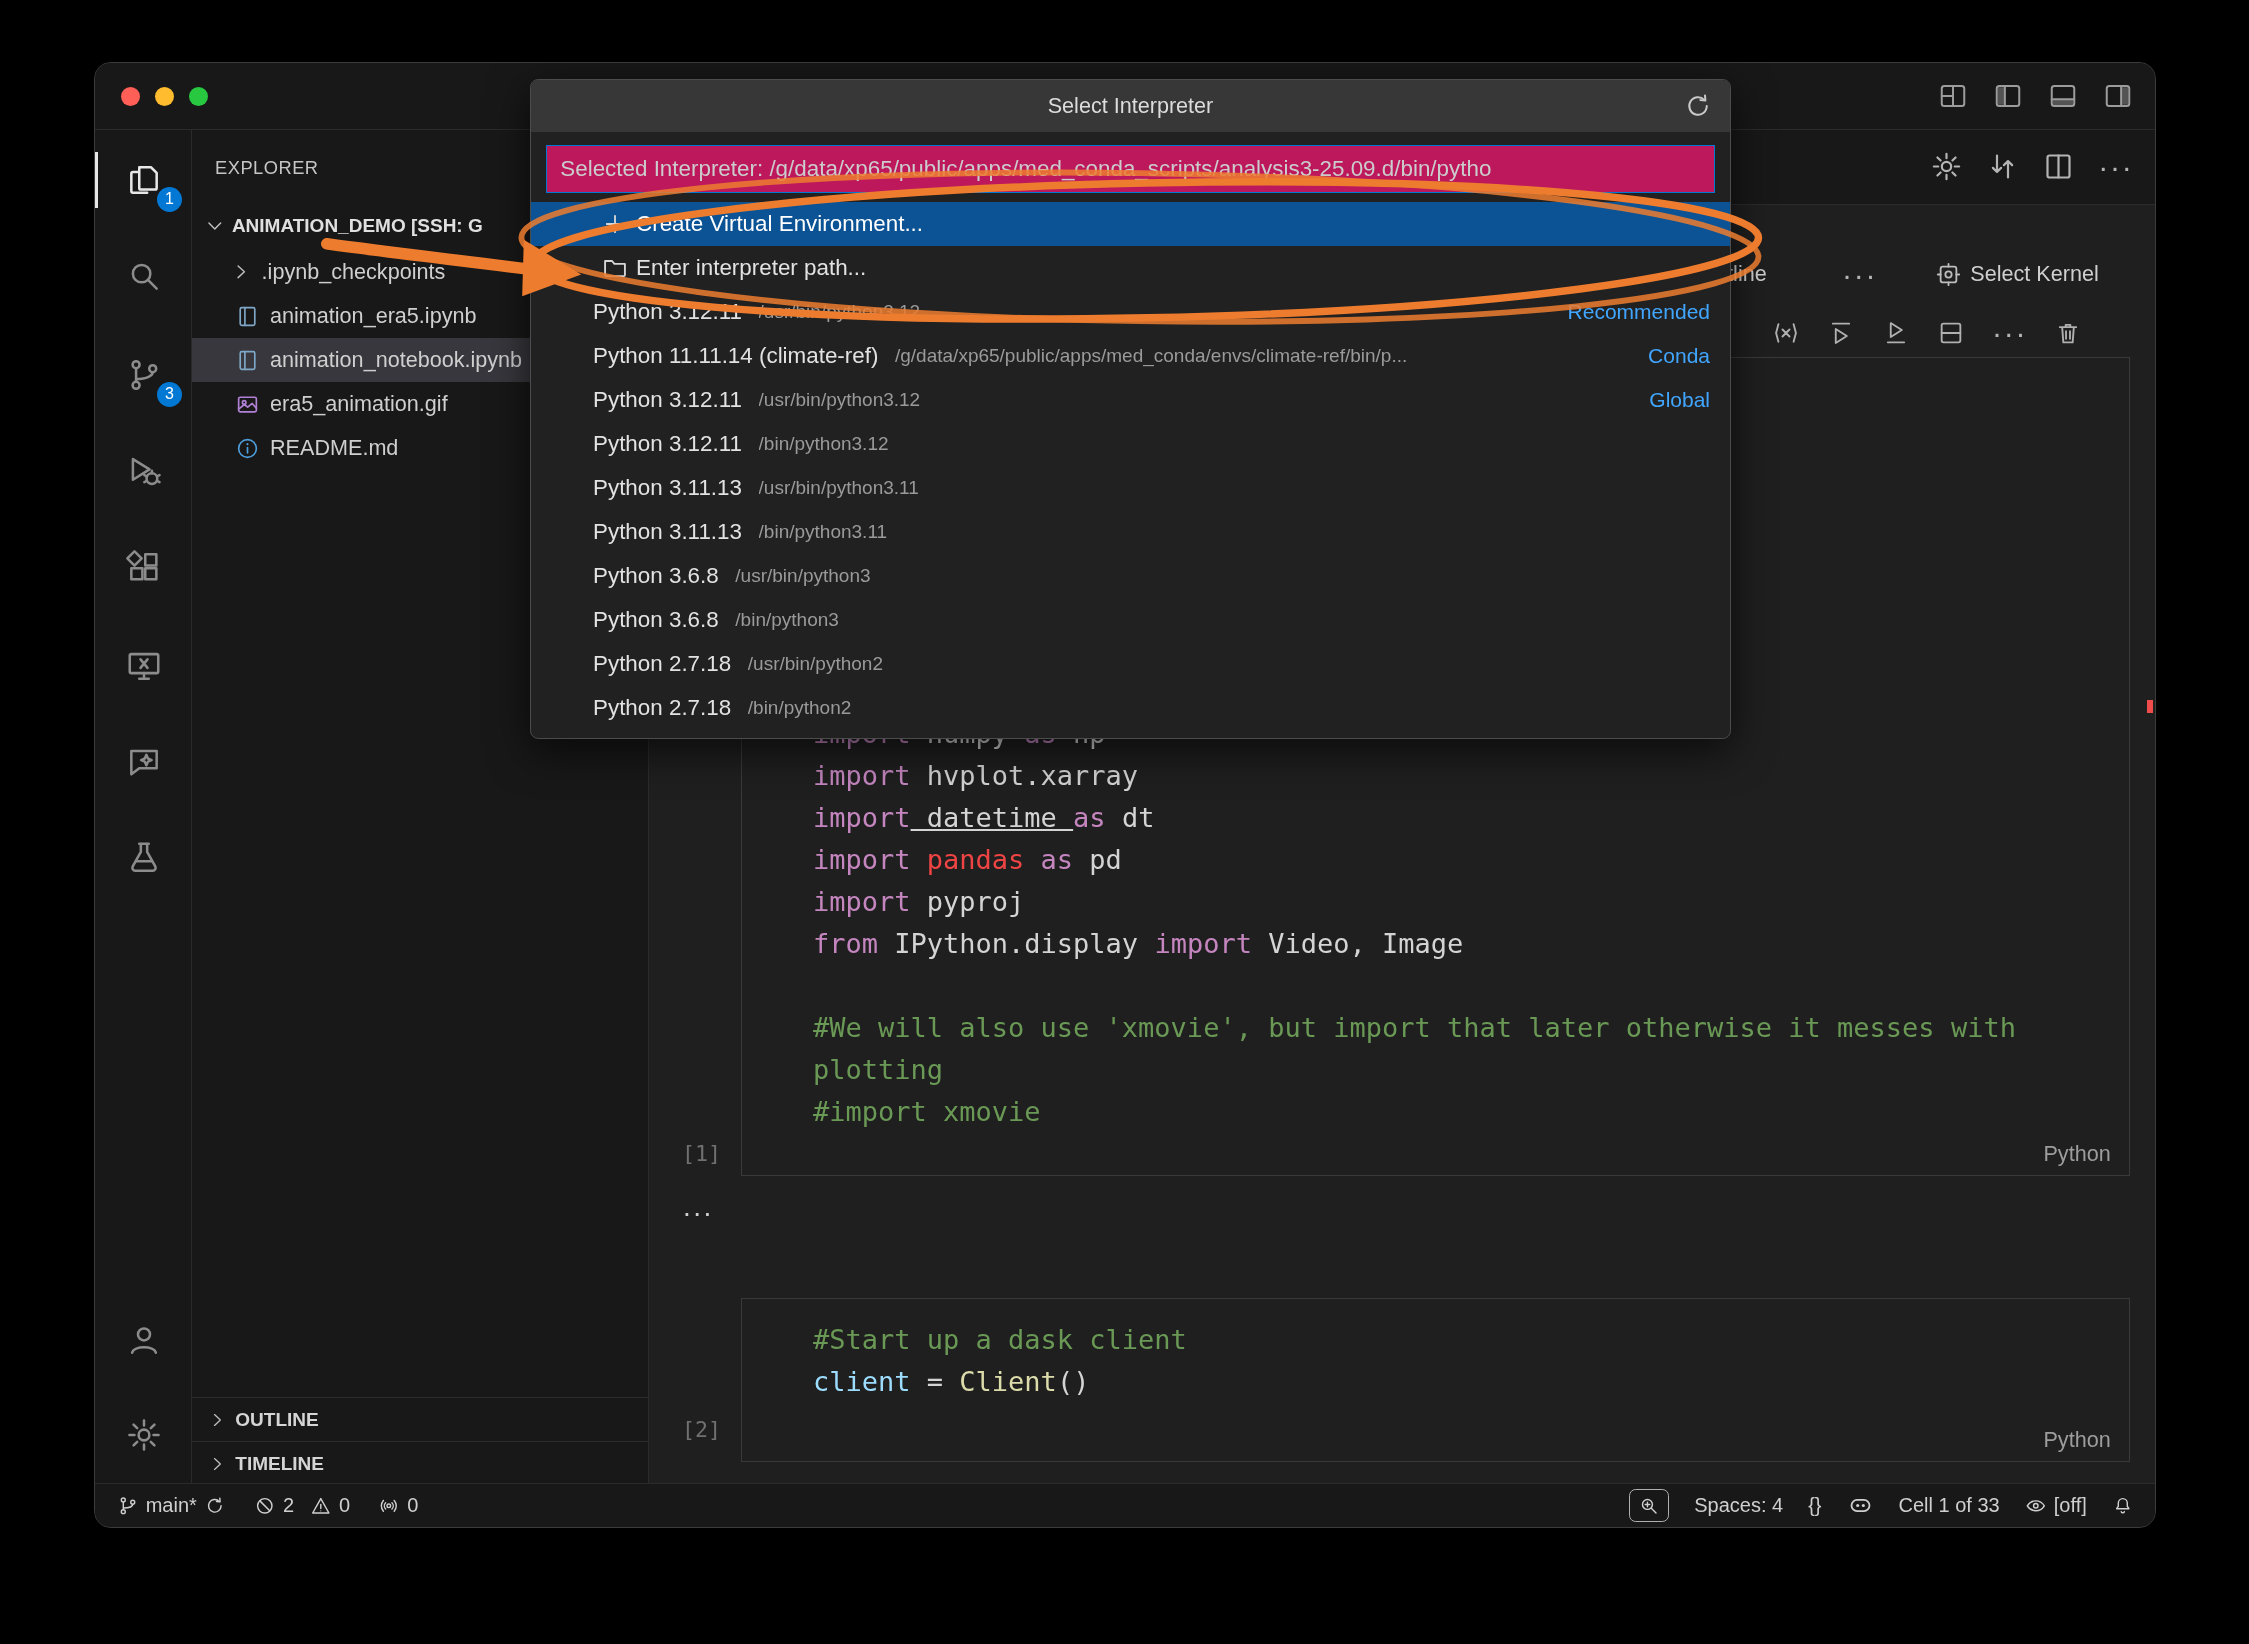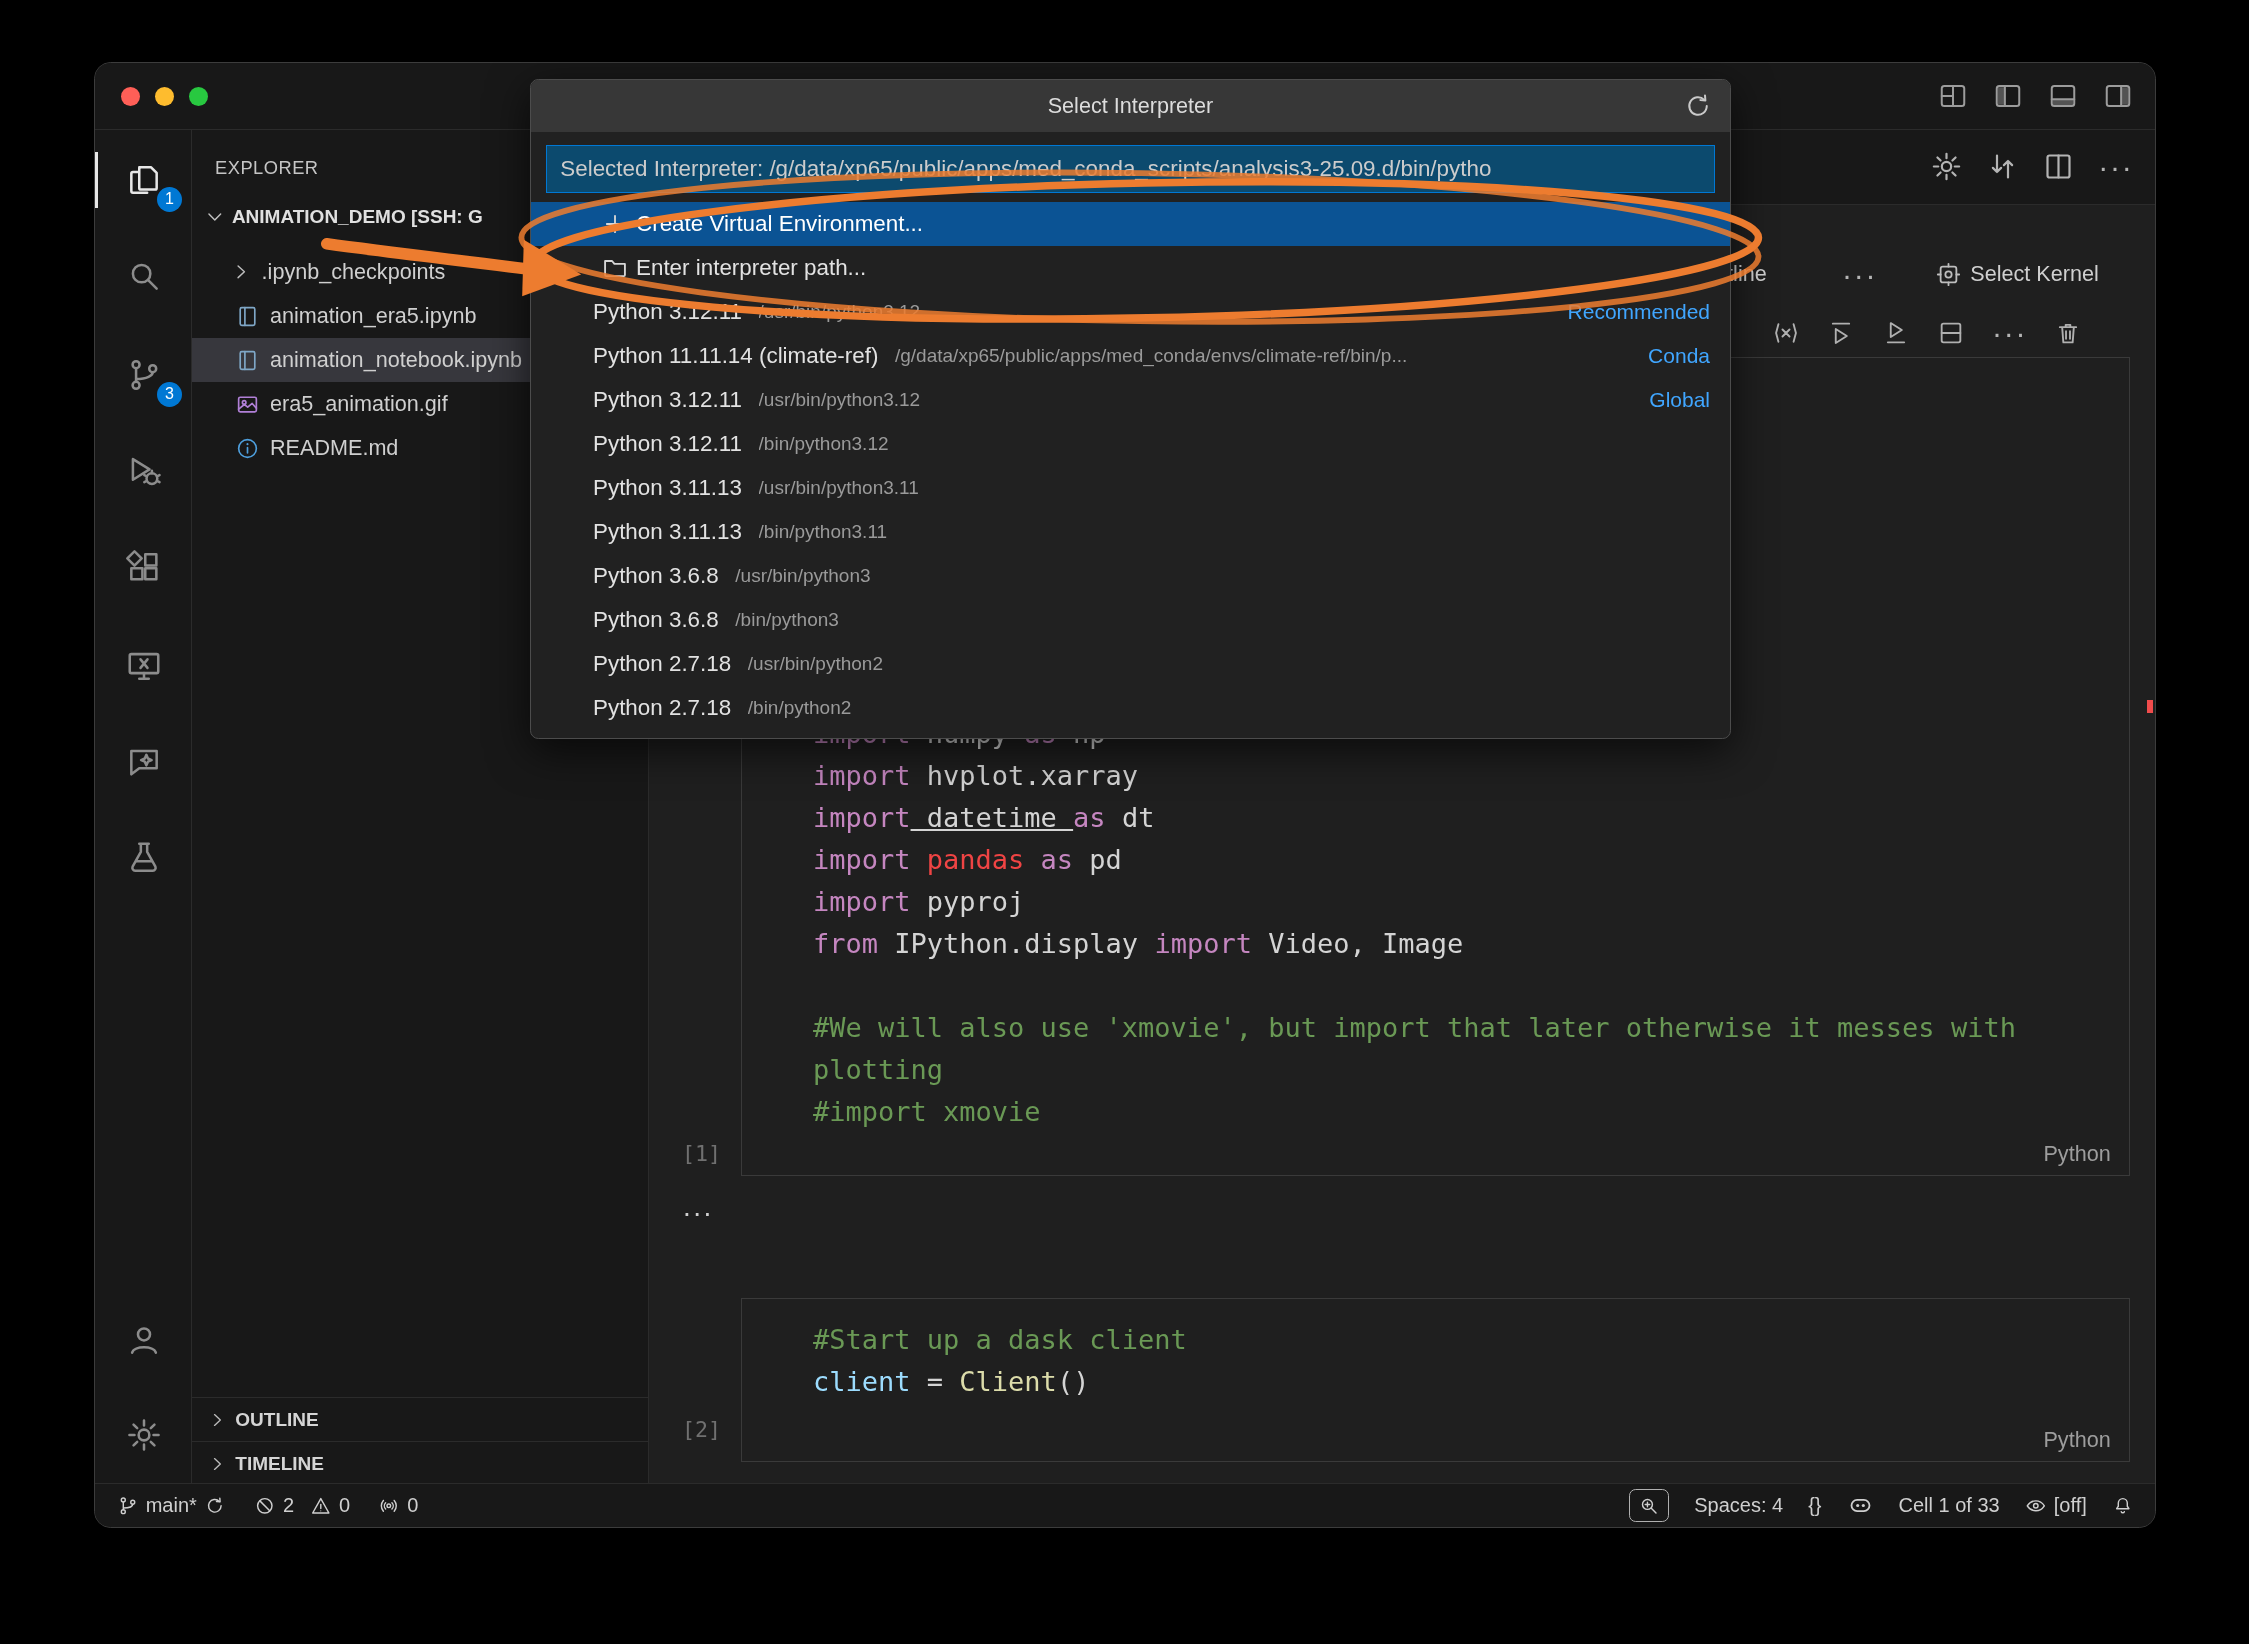--- a/index.html
+++ b/index.html
@@ -25,21 +25,21 @@
   .ab-item{position:absolute;left:0;width:97px;height:80px;display:flex;align-items:center;justify-content:center;color:#8c8c8c;cursor:pointer}
   .ab-item .icon{width:38px;height:38px}
   .ab-item.active{color:#e7e7e7}
   .ab-item.active::before{content:"";position:absolute;left:0;top:11.6px;bottom:11.6px;width:2.5px;background:#e7e7e7}
   .ab-badge{position:absolute;right:10px;bottom:8.3px;min-width:25px;height:25px;border-radius:12.5px;background:#0078D4;
     color:#fff;font-size:16px;display:flex;align-items:center;justify-content:center;padding:0 4.2px}
 
   
   #sidebar{position:absolute;left:97px;top:67px;bottom:44px;width:457px;background:#181818;border-right:0.8px solid #2b2b2b;overflow:hidden}
   .sb-header{position:absolute;left:23px;top:27px;font-size:18.3px;letter-spacing:0.5px;color:#c5c5c5}
-  .sb-root{position:absolute;left:0;top:76px;width:100%;height:40px;display:flex;align-items:flex-start;font-weight:bold;font-size:19px;color:#e0e0e0;cursor:pointer}
+  .sb-root{position:absolute;left:0;top:76px;width:100%;height:40px;display:flex;align-items:center;font-weight:bold;font-size:19px;color:#e0e0e0;cursor:pointer}
   .sb-root .icon{width:21.6px;height:21.6px;margin-left:11.6px;margin-right:6.7px;color:#c0c0c0}
   .sb-root span{white-space:nowrap;overflow:hidden}
   #filetree{position:absolute;left:0;top:120px;width:100%}
   .ft-row{height:44px;display:flex;align-items:center;font-size:21.6px;color:#cfcfcf;cursor:pointer;white-space:nowrap}
   .ft-row.sel{background:#37373D}
   .ft-chevron{width:21.6px;height:21.6px;margin-left:38px;margin-right:10px;color:#bdbdbd}
   .ft-icon{width:25px;height:25px;margin-left:43px;margin-right:10px}
   .ic-notebook{color:#7fa7c7}.ic-image{color:#b180d7}.ic-info{color:#4e9fdd}
   .sb-section{position:absolute;left:0;width:100%;height:44px;border-top:0.8px solid #2b2b2b;display:flex;align-items:center;
     font-weight:bold;font-size:19px;color:#d5d5d5;cursor:pointer}
@@ -84,21 +84,21 @@
   .sb-item .icon{width:21.6px;height:21.6px}
   .sb-right{margin-left:auto;display:flex;align-items:center;gap:25px;padding-right:21.6px}
   #zoom-box{width:40px;height:33px;border:1.7px solid #b0b0b0;border-radius:6.7px;display:flex;align-items:center;justify-content:center;cursor:pointer}
   #zoom-box .icon{width:21.6px;height:21.6px}
 
   
   #quickpick{position:absolute;left:530px;top:79px;width:1201px;background:#212121;border:0.8px solid #4c4c4c;border-radius:8.3px;
     overflow:hidden;z-index:50;box-shadow:0 11.6px 42px rgba(0,0,0,.65);padding-bottom:8.3px}
   #qp-title{height:52px;background:#373737;display:flex;align-items:center;justify-content:center;font-size:21.6px;color:#dcdcdc;position:relative}
   #qp-refresh{position:absolute;right:16.6px;top:10.8px;width:30px;height:30px;color:#c9c9c9;cursor:pointer}
-  #qp-inputwrap{margin:13.3px 15px 8.3px;height:48px;background:#0c4a6e;border:1.7px solid #0078D4;display:flex;align-items:center;padding:0 13.3px}
+  #qp-inputwrap{margin:13.3px 15px 8.3px;height:48px;background:#be185d;border:1.7px solid #0078D4;display:flex;align-items:center;padding:0 13.3px}
   #qp-input{width:100%;background:transparent;border:none;outline:none;color:#cccccc;font-size:22.4px;
     font-family:"Liberation Sans","DejaVu Sans",sans-serif;white-space:nowrap}
   .qp-row{height:44px;display:flex;align-items:center;padding:0 20px 0 62px;font-size:22.4px;color:#e2e2e2;cursor:pointer}
   .qp-row.sel{background:#0B5394;color:#fff}
   .qp-icon{width:43px;height:28px;flex:none;display:flex;align-items:center;color:#d6d6d6}
   .qp-icon svg{width:28px;height:28px}
   .qp-label{white-space:nowrap}
   .qp-detail{margin-left:16.6px;font-size:19px;color:#9a9a9a;white-space:nowrap;overflow:hidden}
   .qp-badge{margin-left:auto;font-size:21px;color:#40A6FF;padding-left:16.6px;flex:none}
 

